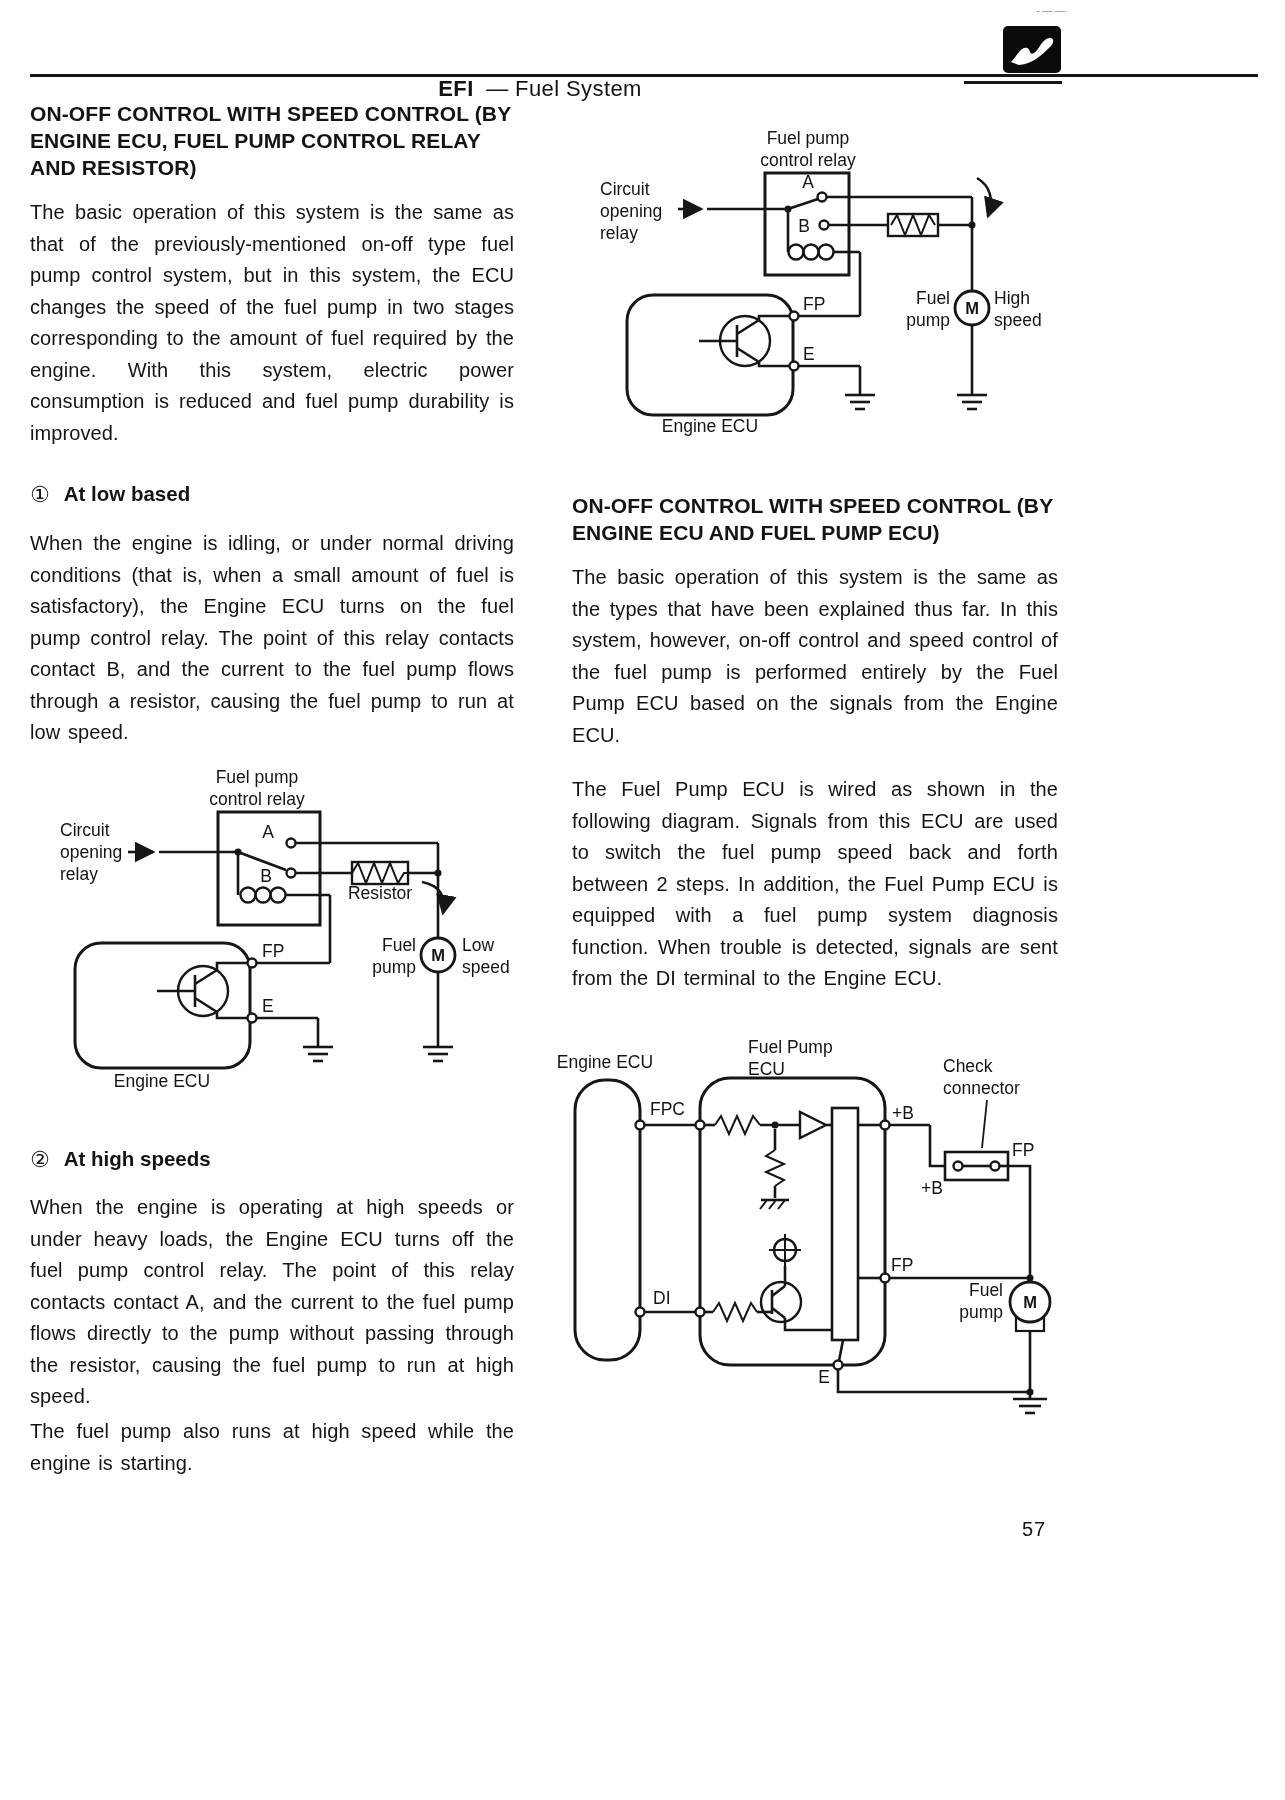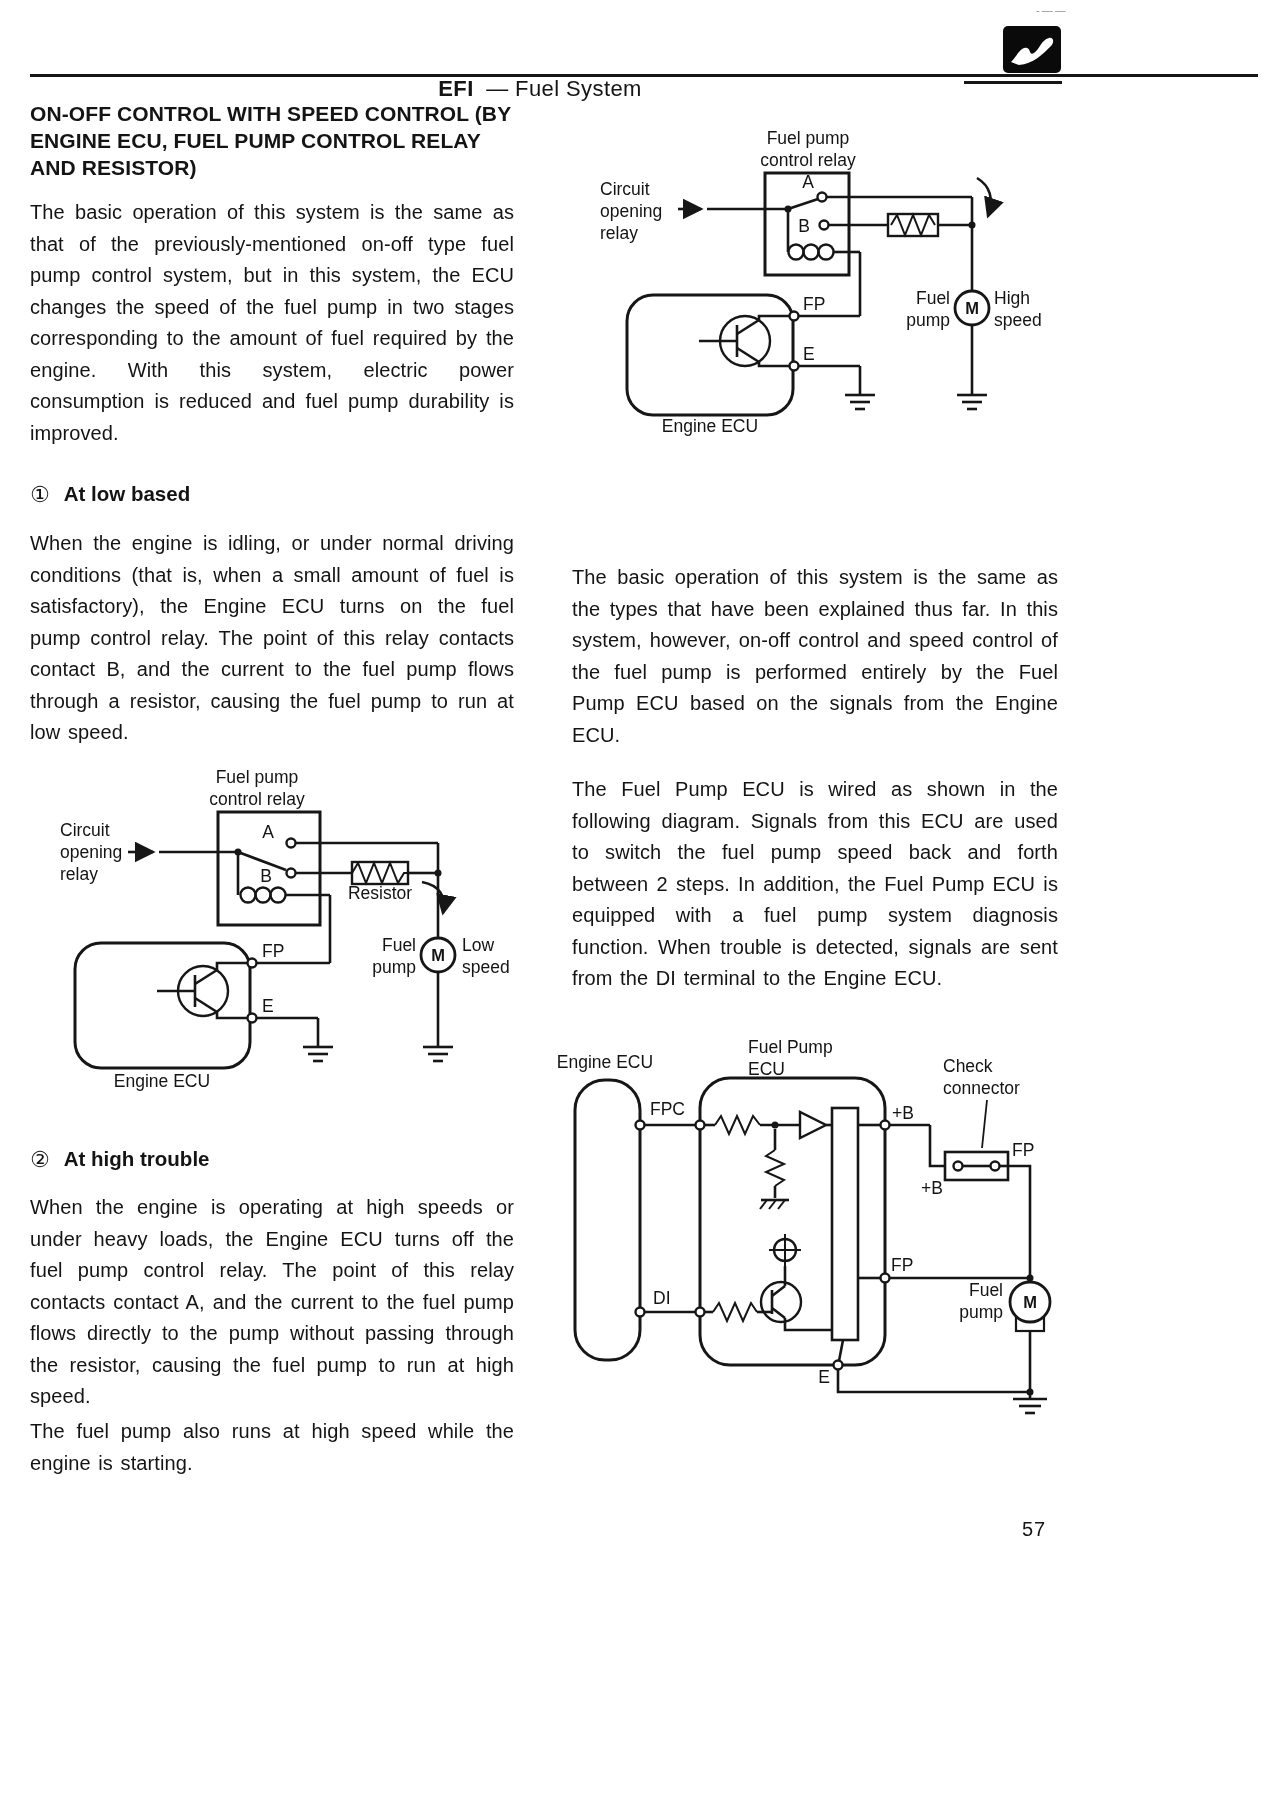--- a/index.html
+++ b/index.html
@@ -132,21 +132,21 @@
       <line class="wire" x1="221" y1="262" x2="283" y2="262"></line>
       <line class="wire" x1="283" y1="262" x2="283" y2="290"></line>
       <line class="wire" x1="268" y1="291" x2="298" y2="291"></line>
       <line class="wire" x1="273" y1="298" x2="293" y2="298"></line>
       <line class="wire" x1="278" y1="305" x2="288" y2="305"></line>
     </g>
     <text x="127" y="331" text-anchor="middle">Engine ECU</text>
   </svg>
 
   <div class="abs subhead" style="left:30px;top:1146px">
-    <span class="num">②</span><span>At high trouble</span>
+    <span class="num">②</span><span>At high speeds</span>
   </div>
   <p class="abs body" style="left:30px;top:1192px;width:484px">When the engine is operating at high speeds or under heavy loads, the Engine ECU turns off the fuel pump control relay. The point of this relay contacts contact A, and the current to the fuel pump flows directly to the pump without passing through the resistor, causing the fuel pump to run at high speed.</p>
   <p class="abs body" style="left:30px;top:1416px;width:484px">The fuel pump also runs at high speed while the engine is starting.</p>
 
   <svg class="abs" style="left:565px;top:118px" width="520" height="340" viewBox="0 0 520 340">
     <defs>
       <marker id="ah2" markerWidth="9" markerHeight="9" refX="7" refY="4" orient="auto">
         <path d="M0,0 L8,4 L0,8 Z" fill="#161616"></path>
       </marker>
     </defs>
@@ -222,20 +222,21 @@
     <g>
       <line class="wire" x1="233" y1="248" x2="295" y2="248"></line>
       <line class="wire" x1="295" y1="248" x2="295" y2="276"></line>
       <line class="wire" x1="280" y1="277" x2="310" y2="277"></line>
       <line class="wire" x1="285" y1="284" x2="305" y2="284"></line>
       <line class="wire" x1="290" y1="291" x2="300" y2="291"></line>
     </g>
     <text x="145" y="314" text-anchor="middle">Engine ECU</text>
   </svg>
 
+  <div class="abs sec" style="left:572px;top:492px;width:492px">ON-OFF CONTROL WITH SPEED CONTROL (BY ENGINE ECU AND FUEL PUMP ECU)</div>
   <p class="abs body" style="left:572px;top:562px;width:486px">The basic operation of this system is the same as the types that have been explained thus far. In this system, however, on-off control and speed control of the fuel pump is performed entirely by the Fuel Pump ECU based on the signals from the Engine ECU.</p>
   <p class="abs body" style="left:572px;top:774px;width:486px">The Fuel Pump ECU is wired as shown in the following diagram. Signals from this ECU are used to switch the fuel pump speed back and forth between 2 steps. In addition, the Fuel Pump ECU is equipped with a fuel pump system diagnosis function. When trouble is detected, signals are sent from the DI terminal to the Engine ECU.</p>
 
   <svg class="abs" style="left:555px;top:1030px" width="535" height="415" viewBox="0 0 535 415">
     <text x="50" y="38" text-anchor="middle">Engine ECU</text>
     <rect class="box" x="20" y="50" width="65" height="280" rx="30"></rect>
 
     <text x="193" y="23">Fuel Pump</text>
     <text x="193" y="45">ECU</text>
     <rect class="box" x="145" y="48" width="185" height="287" rx="30"></rect>

